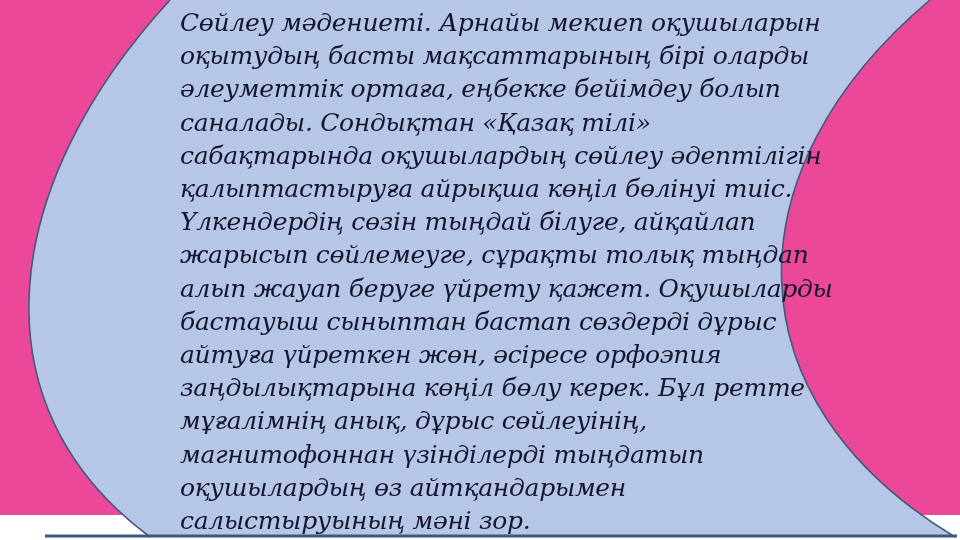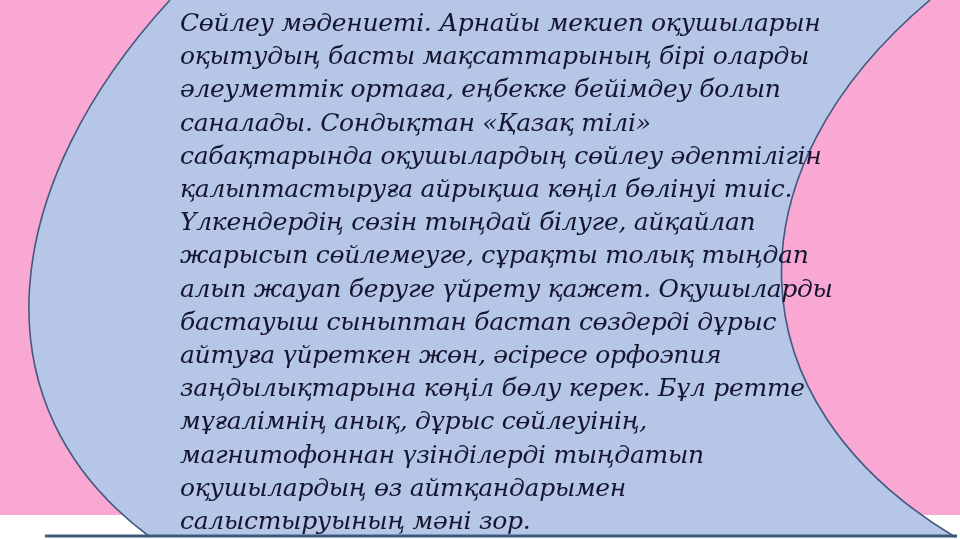--- a/index.html
+++ b/index.html
@@ -7,21 +7,21 @@
     padding: 0;
     width: 960px;
     height: 540px;
     background: #ffffff;
     overflow: hidden;
   }
   .slide {
     position: relative;
     width: 960px;
     height: 515px;
-    background: #f9a8d4;
+    background: #ec4899;
   }
   .shape-svg {
     position: absolute;
     left: 0;
     top: 0;
     width: 960px;
     height: 540px;
     display: block;
   }
   .body-text {

